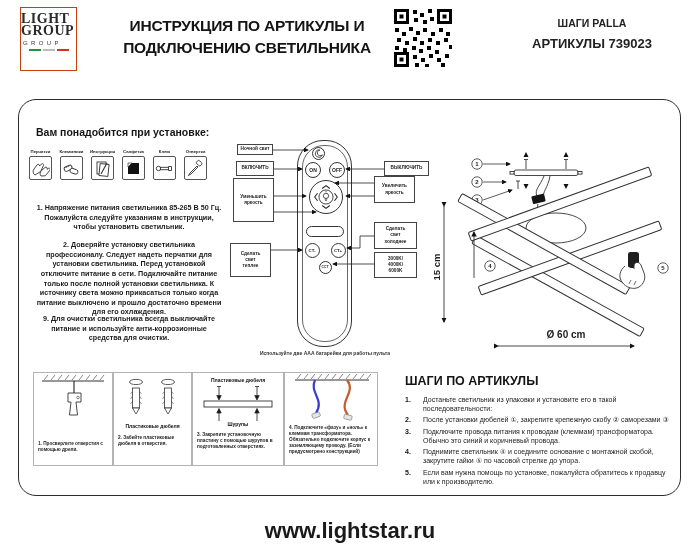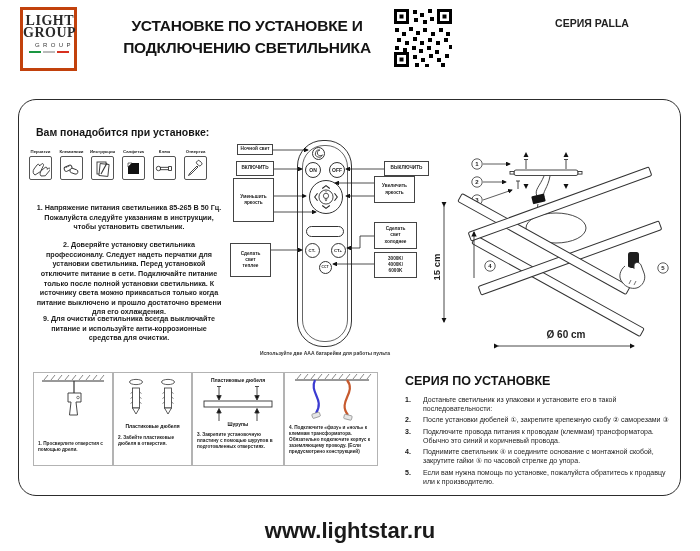--- a/index.html
+++ b/index.html
@@ -1,20 +1,20 @@
 <!DOCTYPE html>
 <html><head>
 <meta charset="utf-8">
 <style>
   * { box-sizing: border-box; margin:0; padding:0; }
   html,body { width:700px; height:551px; background:#fff; font-family:"Liberation Sans",sans-serif; color:#151515; position:relative; overflow:hidden; }
   .abs { position:absolute; }
 
   
-  .logo-box { left:20px; top:7px; width:57px; height:64px; border:3px solid #c2410c; text-align:right; padding-top:5px; }
+  .logo-box { left:20px; top:7px; width:57px; height:64px; border:1px solid #c2410c; text-align:left; padding-top:5px; }
   .logo-line { font-family:"Liberation Serif",serif; font-weight:700; font-size:14px; line-height:0.88; letter-spacing:0.5px; color:#2b2b2b; }
   .logo-group { font-size:6px; letter-spacing:3.4px; margin:2px 0 3px 2px; color:#3a3a3a; font-weight:400; }
   .flag { display:flex; justify-content:center; gap:2px; }
   .flag span { width:12px; height:2.6px; display:inline-block; }
   .flag .w { border:0.5px solid #bbb; background:#fff; }
   .title { left:88px; top:15px; width:318px; text-align:center; font-size:15.5px; font-weight:700; line-height:1.4; letter-spacing:-0.2px; color:#141414; }
   .hdr-right { left:497px; top:17px; width:190px; text-align:center; }
   .hdr-series { font-size:10.5px; font-weight:700; margin-bottom:7px; color:#222; }
   .hdr-articles { font-size:13px; font-weight:700; color:#222; }
 
@@ -59,21 +59,21 @@
   <div class="logo-line">GROUP</div>
   <div class="logo-group">GROUP</div>
   <div class="flag">
     <span style="background:#1a9641"></span>
       <span class="w"></span>
       <span style="background:#d7301f"></span>
   </div>
 </div>
 
 <div class="abs title">
-  <div>УСТАНОВКЕ ПО УСТАНОВКЕ И</div>
+  <div>ИНСТРУКЦИЯ ПО АРТИКУЛЫ И</div>
   <div>ПОДКЛЮЧЕНИЮ СВЕТИЛЬНИКА</div>
 </div>
 
 <svg class="abs" style="left:392px; top:7px;" width="62" height="62" viewBox="0 0 62 62">
   <rect x="0" y="0" width="62" height="62" fill="#fff"></rect>
   <g fill="#000">
     <rect x="2" y="2" width="15" height="15"></rect>
       <rect x="45" y="2" width="15" height="15"></rect>
       <rect x="2" y="45" width="15" height="15"></rect>
   </g>
@@ -119,21 +119,22 @@
       <rect x="37" y="47" width="4" height="4"></rect>
     <rect x="45" y="51" width="4" height="4"></rect>
       <rect x="53" y="47" width="4" height="4"></rect>
       <rect x="23" y="56" width="4" height="4"></rect>
     <rect x="33" y="57" width="4" height="3"></rect>
       <rect x="49" y="56" width="4" height="4"></rect>
   </g>
 </svg>
 
 <div class="abs hdr-right">
-  <div class="hdr-series">СЕРИЯ PALLA</div>
+  <div class="hdr-series">ШАГИ PALLA</div>
+  <div class="hdr-articles">АРТИКУЛЫ 739023</div>
 </div>
 
 <div class="abs mainbox"></div>
 
 <div class="abs needs-heading">Вам понадобится при установке:</div>
 
 <div class="tool-label" style="left:25px">Перчатки</div>
 <div class="tool-label" style="left:56px">Клеммники</div>
 <div class="tool-label" style="left:87px">Инструкция</div>
 <div class="tool-label" style="left:118px">Салфетка</div>
@@ -402,21 +403,21 @@
     <path d="M12,6 l4,-5 M19,6 l4,-5 M26,6 l4,-5 M33,6 l4,-5 M40,6 l4,-5 M47,6 l4,-5 M54,6 l4,-5 M61,6 l4,-5 M68,6 l4,-5 M75,6 l4,-5 M82,6 l4,-5" stroke="#555" stroke-width="0.7"></path>
     <path d="M30,7 C24,20 40,26 31,40" fill="none" stroke="#3b3bd1" stroke-width="2.2"></path>
     <path d="M62,7 C72,20 52,28 63,42" fill="none" stroke="#c75a2e" stroke-width="2.2"></path>
     <rect x="27" y="40" width="8" height="4.5" rx="1" fill="#e6e6e6" stroke="#777" stroke-width="0.6" transform="rotate(-18 31 42)"></rect>
     <rect x="59" y="42" width="8" height="4.5" rx="1" fill="#e6e6e6" stroke="#777" stroke-width="0.6" transform="rotate(14 63 44)"></rect>
   </svg>
   <div class="cap" style="top:52px;">4. Подключите «фазу» и «ноль» к клеммам трансформатора. Обязательно подключите корпус к заземляющему проводу. (Если предусмотрено конструкцией)</div>
 </div>
 
 <div class="abs steps">
-  <div class="steps-heading">СЕРИЯ ПО УСТАНОВКЕ</div>
+  <div class="steps-heading">ШАГИ ПО АРТИКУЛЫ</div>
   <div class="steprow">
     <div class="stepnum">1.</div>
     <div class="steptext">Достаньте светильник из упаковки и установите его в такой последовательности:</div>
   </div>
   <div class="steprow">
     <div class="stepnum">2.</div>
     <div class="steptext">После установки дюбелей ①, закрепите крепежную скобу ② саморезами ③</div>
   </div>
   <div class="steprow">
     <div class="stepnum">3.</div>

